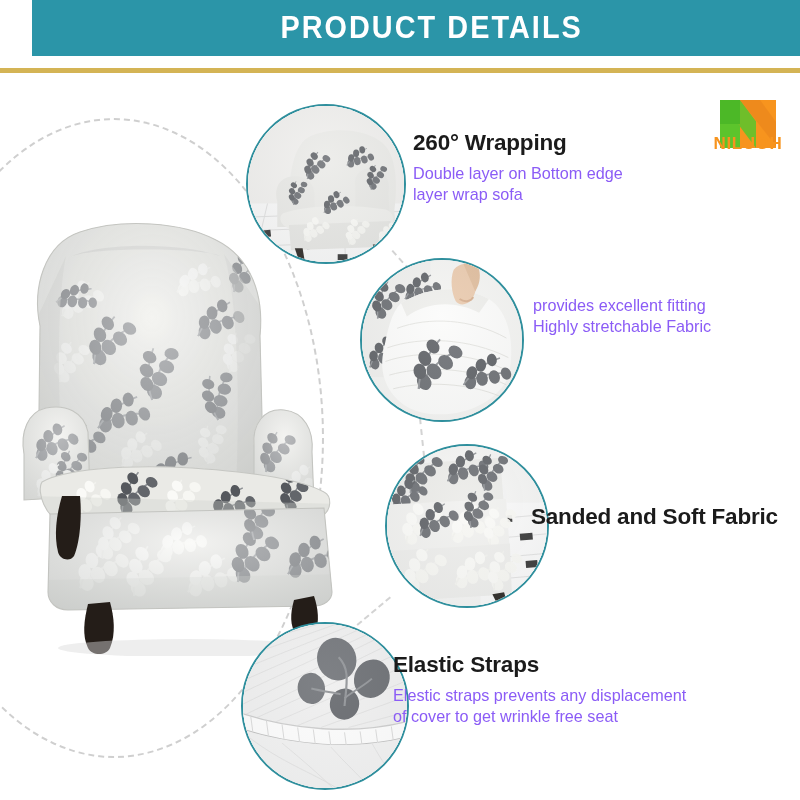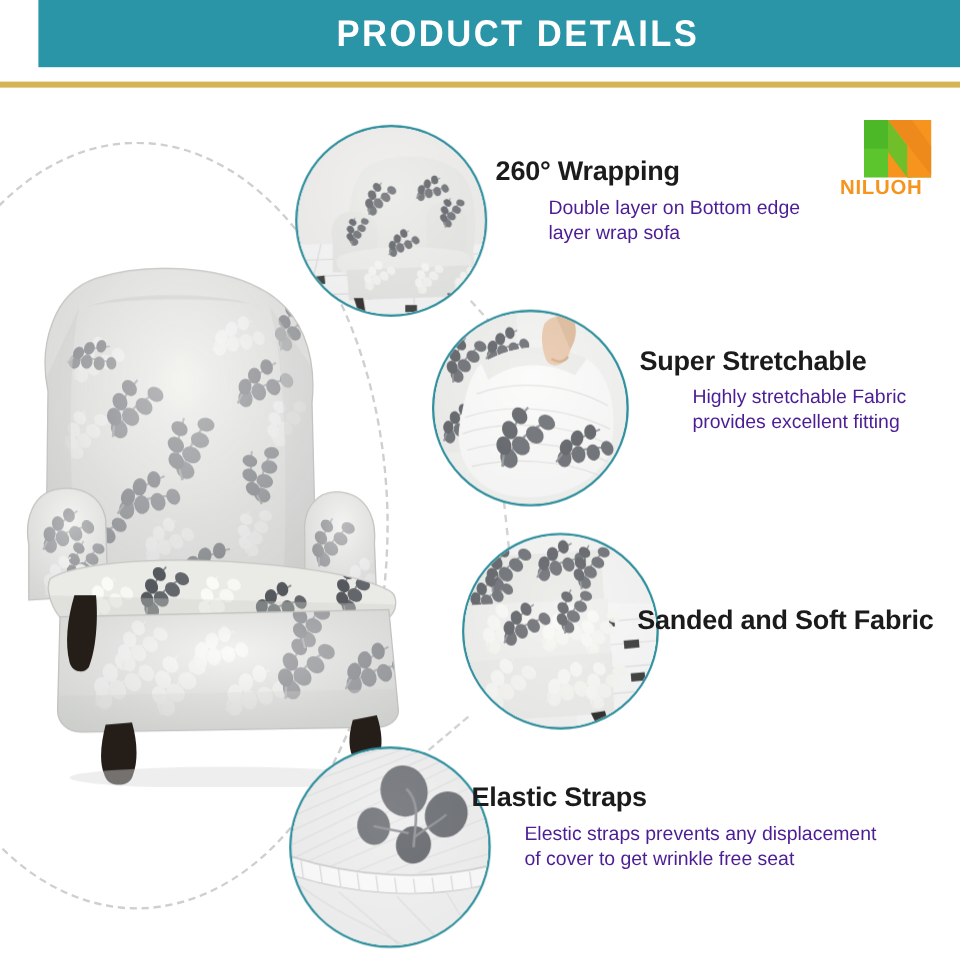--- a/index.html
+++ b/index.html
@@ -31,21 +31,22 @@
     position:absolute;left:0;top:68px;width:800px;height:5px;
     background:#d4b455;
   }
 
   
   .logo{
     position:absolute;left:700px;top:98px;width:96px;height:76px;
   }
   .logo-mark{position:absolute;left:14px;top:0;width:68px;height:52px;}
   .logo-text{
-    position:absolute;left:0;top:49px;width:96px;
+    position:absolute;left:0;top:36px;width:96px;
+    text-align:center;
     color:#f7941e;
     font-size:17px;font-weight:bold;letter-spacing:.6px;
     font-family:"Liberation Sans", sans-serif;
   }
 
   
   .bg-dashed-circle{
     position:absolute;left:-96px;top:118px;width:420px;height:640px;
     border:2px dashed #cfcfcf;border-radius:50%;
     box-sizing:border-box;
@@ -79,25 +80,24 @@
   .feature-title{
     color:#1b1b1b;
     font-size:22.5px;
     font-weight:bold;
     letter-spacing:-.2px;
     white-space:nowrap;
     font-family:"Liberation Sans", sans-serif;
   }
   .feature-desc{
     margin-top:7px;
-    color:#4c1d95;
+    color:#8b5cf6;
     font-size:16.2px;
     line-height:21px;
     font-family:"Liberation Sans", sans-serif;
-    margin-left:44px;
   }
   .feature-desc span{display:block;white-space:nowrap;}
 
   
   #fc-1{left:246px;top:104px;width:160px;height:160px;}
   #ft-1{left:413px;top:130px;}
   #fc-2{left:360px;top:258px;width:164px;height:164px;}
   #ft-2{left:533px;top:288px;}
   #fc-3{left:385px;top:444px;width:164px;height:164px;}
   #ft-3{left:531px;top:504px;}
@@ -379,24 +379,23 @@
         <path d="M104 4 C 110 0 118 2 120 10 C 122 18 120 26 116 32" fill="#ddb896"></path>
         <path d="M100 40 C 106 44 112 42 114 38" stroke="#d2a886" stroke-width="2" fill="none"></path>
       </g>
 
       <use href="#sprig" transform="translate(58,132) rotate(-6) scale(1.6)"></use>
       <use href="#sprig" transform="translate(104,128) rotate(24) scale(1.35)"></use>
       <rect width="164" height="164" fill="url(#shade)" opacity=".3"></rect>
     </svg>
   </div>
   <div class="feature-text" id="ft-2">
-    <div class="feature-title">Super Stretchable</div>
     <div class="feature-desc">
+      <span>provides excellent fitting</span>
       <span>Highly stretchable Fabric</span>
-      <span>provides excellent fitting</span>
     </div>
   </div>
 
   <div class="feature-circle" id="fc-3">
     <svg viewBox="0 0 164 164" xmlns="http://www.w3.org/2000/svg">
       <rect width="164" height="164" fill="#f4f4f3"></rect>
 
       <rect x="96" y="58" width="68" height="106" fill="#f8f8f8"></rect>
       <g stroke="#dedede" stroke-width="1" fill="none">
         <path d="M96 76 L164 70"></path>

